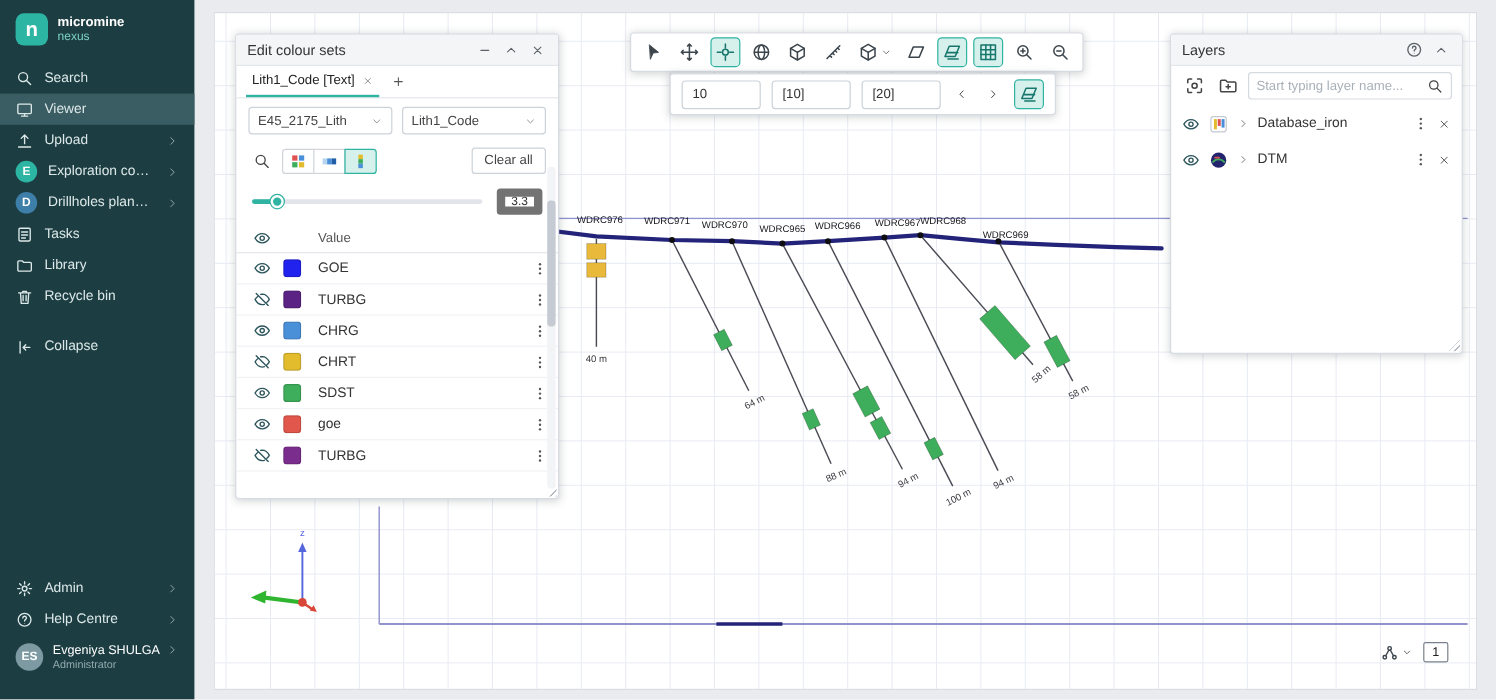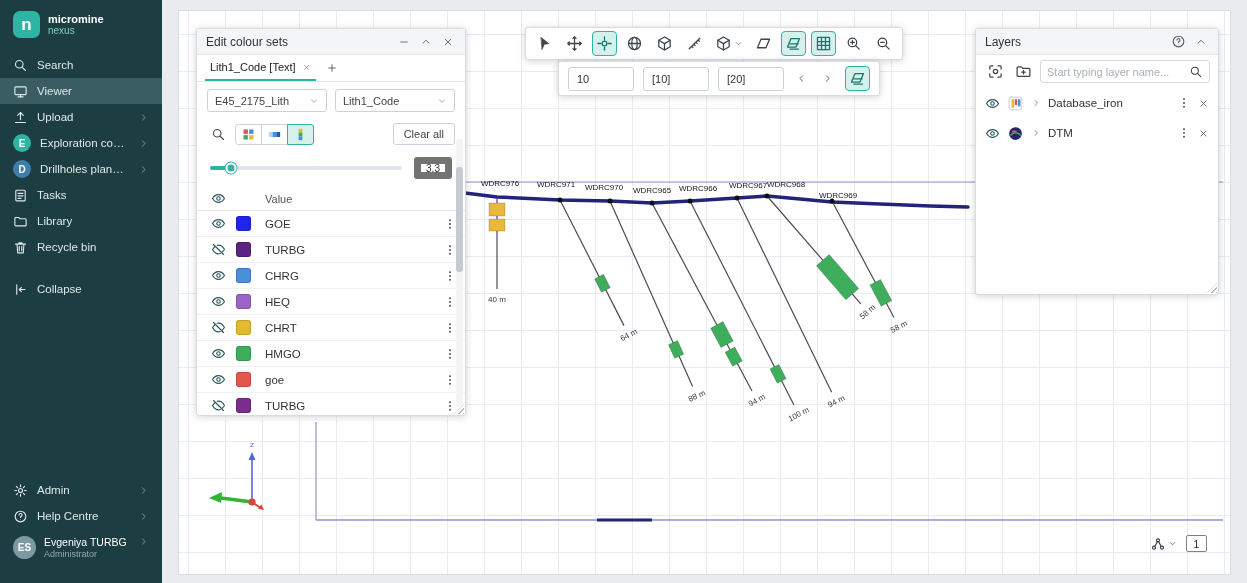--- a/index.html
+++ b/index.html
@@ -285,21 +285,21 @@
           <span class="chev icon">
             <svg class="ic" viewBox="0 0 24 24" fill="none" stroke="currentColor" stroke-width="1.8" stroke-linecap="round" stroke-linejoin="round">
               <path d="M9.5 6l6 6-6 6"></path>
             </svg>
           </span>
         </div>
       </div>
     <div class="user-row">
       <div class="avatar" id="user-avatar" style="width:23px;height:23px;font-size:10px;background:#7d9aa3">ES</div>
       <div class="user-meta">
-        <div class="user-name">Evgeniya TURBG</div>
+        <div class="user-name">Evgeniya SHULGA</div>
         <div class="user-role">Administrator</div>
       </div>
       <span class="chev icon">
           <svg class="ic" viewBox="0 0 24 24" fill="none" stroke="currentColor" stroke-width="1.8" stroke-linecap="round" stroke-linejoin="round">
             <path d="M9.5 6l6 6-6 6"></path>
           </svg>
         </span>
     </div>
   </div>
 </aside>
@@ -595,59 +595,42 @@
           <svg class="ic" viewBox="0 0 24 24" fill="none" stroke="currentColor" stroke-width="1.8" stroke-linecap="round" stroke-linejoin="round">
             <circle cx="12" cy="5.5" r="1.7" fill="currentColor" stroke="none"></circle>
             <circle cx="12" cy="12" r="1.7" fill="currentColor" stroke="none"></circle>
             <circle cx="12" cy="18.5" r="1.7" fill="currentColor" stroke="none"></circle>
           </svg>
         </span>
       </div>
       <div class="crow">
         <span class="icon i15 eyec">
           <svg class="ic" viewBox="0 0 24 24" fill="none" stroke="currentColor" stroke-width="1.8" stroke-linecap="round" stroke-linejoin="round">
-            <path d="M2.5 12S6 5.8 12 5.8 21.5 12 21.5 12 18 18.2 12 18.2 2.5 12 2.5 12z"></path>
-            <circle cx="12" cy="12" r="2.8"></circle>
-          </svg>
-        </span>
-    <span class="swatch" style="background:#9c64c8"></span>
-    <span class="cval">HEQ</span>
+            <path d="M4 4l16 16M9.9 5.3A9 9 0 0 1 12 5c6 0 9.5 7 9.5 7a16.7 16.7 0 0 1-3.2 3.9M6 8a16.5 16.5 0 0 0-3.5 4S6 19 12 19a9.2 9.2 0 0 0 3-.5"></path>
+          </svg>
+        </span>
+    <span class="swatch" style="background:#e3bc2e"></span>
+    <span class="cval">CHRT</span>
     <span class="icon i14 kebab">
           <svg class="ic" viewBox="0 0 24 24" fill="none" stroke="currentColor" stroke-width="1.8" stroke-linecap="round" stroke-linejoin="round">
             <circle cx="12" cy="5.5" r="1.7" fill="currentColor" stroke="none"></circle>
             <circle cx="12" cy="12" r="1.7" fill="currentColor" stroke="none"></circle>
             <circle cx="12" cy="18.5" r="1.7" fill="currentColor" stroke="none"></circle>
           </svg>
         </span>
       </div>
       <div class="crow">
         <span class="icon i15 eyec">
           <svg class="ic" viewBox="0 0 24 24" fill="none" stroke="currentColor" stroke-width="1.8" stroke-linecap="round" stroke-linejoin="round">
-            <path d="M4 4l16 16M9.9 5.3A9 9 0 0 1 12 5c6 0 9.5 7 9.5 7a16.7 16.7 0 0 1-3.2 3.9M6 8a16.5 16.5 0 0 0-3.5 4S6 19 12 19a9.2 9.2 0 0 0 3-.5"></path>
-          </svg>
-        </span>
-    <span class="swatch" style="background:#e3bc2e"></span>
-    <span class="cval">CHRT</span>
-    <span class="icon i14 kebab">
-          <svg class="ic" viewBox="0 0 24 24" fill="none" stroke="currentColor" stroke-width="1.8" stroke-linecap="round" stroke-linejoin="round">
-            <circle cx="12" cy="5.5" r="1.7" fill="currentColor" stroke="none"></circle>
-            <circle cx="12" cy="12" r="1.7" fill="currentColor" stroke="none"></circle>
-            <circle cx="12" cy="18.5" r="1.7" fill="currentColor" stroke="none"></circle>
-          </svg>
-        </span>
-      </div>
-      <div class="crow">
-        <span class="icon i15 eyec">
-          <svg class="ic" viewBox="0 0 24 24" fill="none" stroke="currentColor" stroke-width="1.8" stroke-linecap="round" stroke-linejoin="round">
             <path d="M2.5 12S6 5.8 12 5.8 21.5 12 21.5 12 18 18.2 12 18.2 2.5 12 2.5 12z"></path>
             <circle cx="12" cy="12" r="2.8"></circle>
           </svg>
         </span>
     <span class="swatch" style="background:#3fae5c"></span>
-    <span class="cval">HMGO</span>
+    <span class="cval">SDST</span>
     <span class="icon i14 kebab">
           <svg class="ic" viewBox="0 0 24 24" fill="none" stroke="currentColor" stroke-width="1.8" stroke-linecap="round" stroke-linejoin="round">
             <circle cx="12" cy="5.5" r="1.7" fill="currentColor" stroke="none"></circle>
             <circle cx="12" cy="12" r="1.7" fill="currentColor" stroke="none"></circle>
             <circle cx="12" cy="18.5" r="1.7" fill="currentColor" stroke="none"></circle>
           </svg>
         </span>
       </div>
       <div class="crow">
         <span class="icon i15 eyec">

